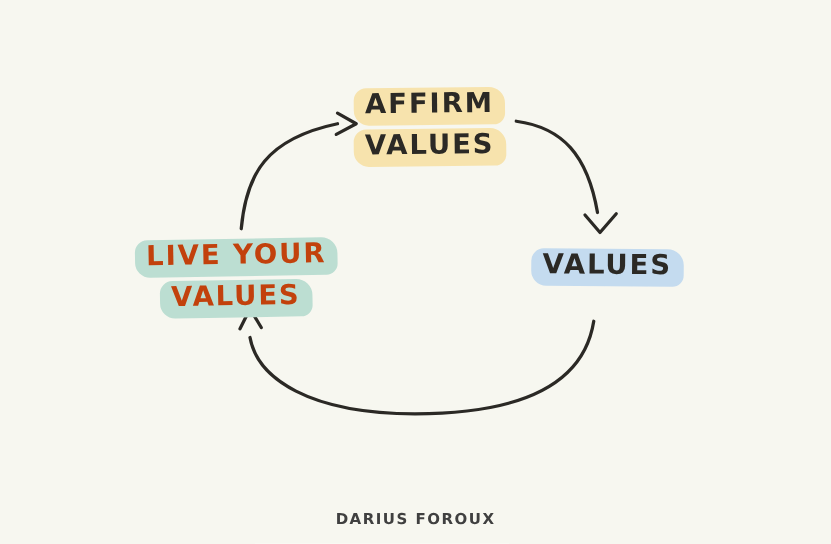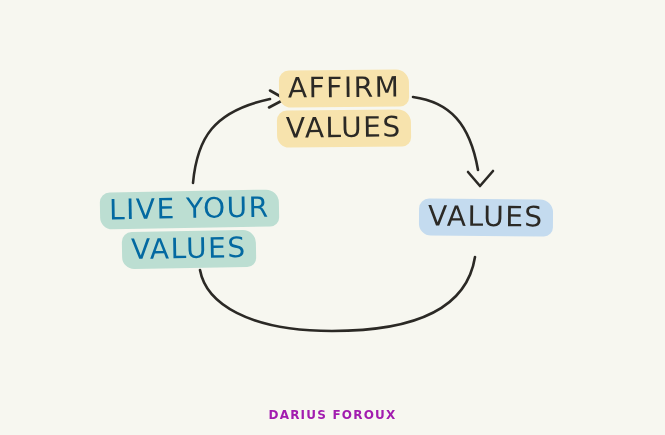--- a/index.html
+++ b/index.html
@@ -17,22 +17,22 @@
   }
   .arrow-layer path {
     fill: none;
     stroke-width: 2.6;
     stroke-linecap: round;
     stroke-linejoin: round;
   }
   .node {
     position: absolute;
     text-align: center;
-    font-weight: normal;
-    font-size: 28px;
+    font-weight: bold;
+    font-size: 22px;
     letter-spacing: 1.5px;
     line-height: 1.18;
   }
   .line { display: block; }
   .line.l2 { margin-top: 3px; }
   .hl {
     display: inline-block;
     padding: 1px 9px 3px 9px;
     border-radius: 10px 13px 9px 12px;
     transform: rotate(-0.6deg);
@@ -74,20 +74,20 @@
 
   <div class="node node-affirm" style="color: rgb(43, 41, 37);">
     <span class="line"><span class="hl" style="background-color: rgb(247, 227, 173);">AFFIRM</span></span>
     <span class="line l2"><span class="hl" style="background-color: rgb(247, 227, 173);">VALUES</span></span>
   </div>
 
   <div class="node node-strengthen" style="color: rgb(43, 41, 37);">
     <span class="line l2"><span class="hl" style="background-color: rgb(196, 219, 239);">VALUES</span></span>
   </div>
 
-  <div class="node node-live" style="color: #0369a1;">
+  <div class="node node-live" style="color: #c2410c;">
     <span class="line"><span class="hl" style="background-color: rgb(188, 222, 210);">LIVE YOUR</span></span>
     <span class="line l2"><span class="hl" style="background-color: rgb(188, 222, 210);">VALUES</span></span>
   </div>
 
-  <div class="signature" style="color: #a21caf;">DARIUS FOROUX</div>
+  <div class="signature" style="color: #404040;">DARIUS FOROUX</div>
 
 </div>
 
 </body></html>

